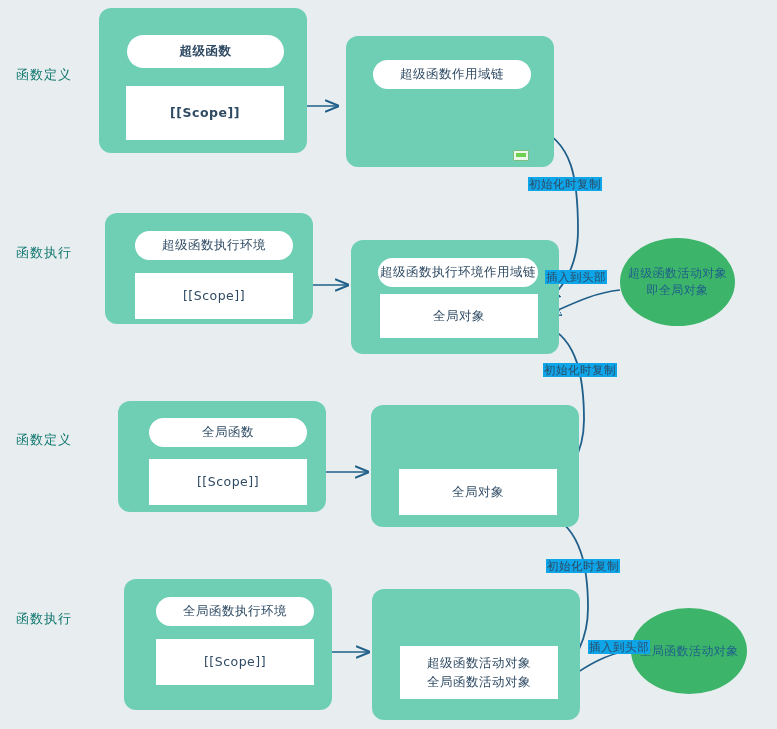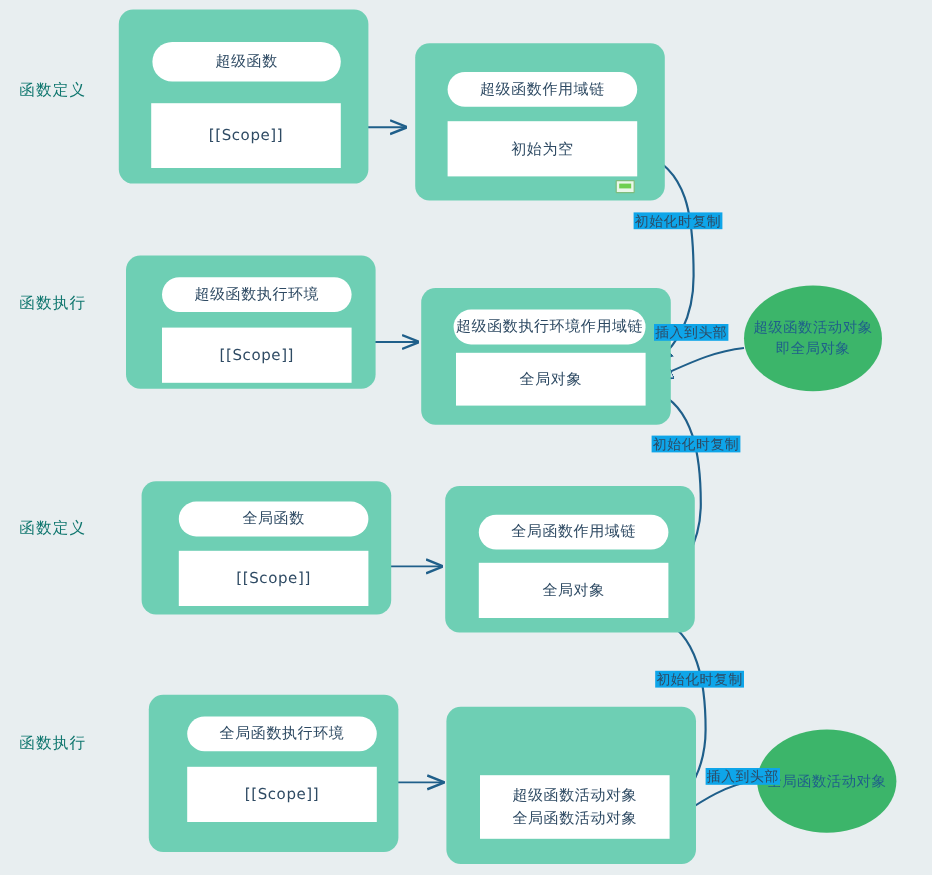--- a/index.html
+++ b/index.html
@@ -144,28 +144,27 @@
     <path d="M 548,514 C 582,528 588,570 588,608 C 588,640 574,662 561,672" fill="none" stroke="#1f5f8a" stroke-width="1.8" marker-end="url(#arrow-solid)"></path>
 
     <path d="M 631,650 C 604,654 584,668 566,680" fill="none" stroke="#1f5f8a" stroke-width="1.6" marker-end="url(#arrow-open)"></path>
   </svg>
 
   <div class="row-label" style="left:16px; top:66px;">函数定义</div>
   <div class="row-label" style="left:16px; top:244px;">函数执行</div>
   <div class="row-label" style="left:16px; top:431px;">函数定义</div>
   <div class="row-label" style="left:16px; top:610px;">函数执行</div>
 
-  <div class="group-box" style="left:99px; top:8px; width:208px; height:145px;">
+  <div class="group-box" style="left:99px; top:8px; width:208px; height:145px;font-weight:bold;">
     <div class="pill" style="left:28px; top:27px; width:157px; height:33px;">超级函数</div>
     <div class="rect" style="left:27px; top:78px; width:158px; height:54px;">[[Scope]]</div>
   </div>
 
   <div class="group-box" style="left:346px; top:36px; width:208px; height:131px;">
     <div class="pill" style="left:27px; top:24px; width:158px; height:29px;">超级函数作用域链</div>
-    <div class="rect" style="left:27px; top:65px; width:158px; height:46px;">初始为空</div>
     <div class="note-icon" style="left:167px; top:114px;"></div>
   </div>
 
   <div class="group-box" style="left:105px; top:213px; width:208px; height:111px;">
     <div class="pill" style="left:30px; top:18px; width:158px; height:29px;text-align:center;">超级函数执行环境</div>
     <div class="rect" style="left:30px; top:60px; width:158px; height:46px;">[[Scope]]</div>
   </div>
 
   <div class="group-box" style="left:351px; top:240px; width:208px; height:114px;">
     <div class="pill" style="left:27px; top:18px; width:160px; height:29px;">超级函数执行环境作用域链</div>
@@ -174,21 +173,20 @@
 
   <div class="ellipse" style="left:620px; top:238px; width:115px; height:88px;">超级函数活动对象
 即全局对象</div>
 
   <div class="group-box" style="left:118px; top:401px; width:208px; height:111px;">
     <div class="pill" style="left:31px; top:17px; width:158px; height:29px;">全局函数</div>
     <div class="rect" style="left:31px; top:58px; width:158px; height:46px;">[[Scope]]</div>
   </div>
 
   <div class="group-box" style="left:371px; top:405px; width:208px; height:122px;">
-    <div class="pill" style="left:28px; top:24px; width:158px; height:29px;">全局函数作用域链</div>
     <div class="rect" style="left:28px; top:64px; width:158px; height:46px;">全局对象</div>
   </div>
 
   <div class="group-box" style="left:124px; top:579px; width:208px; height:131px;">
     <div class="pill" style="left:32px; top:18px; width:158px; height:29px;">全局函数执行环境</div>
     <div class="rect" style="left:32px; top:60px; width:158px; height:46px;">[[Scope]]</div>
   </div>
 
   <div class="group-box" style="left:372px; top:589px; width:208px; height:131px;">
     <div class="rect" style="left:28px; top:57px; width:158px; height:53px;">超级函数活动对象

